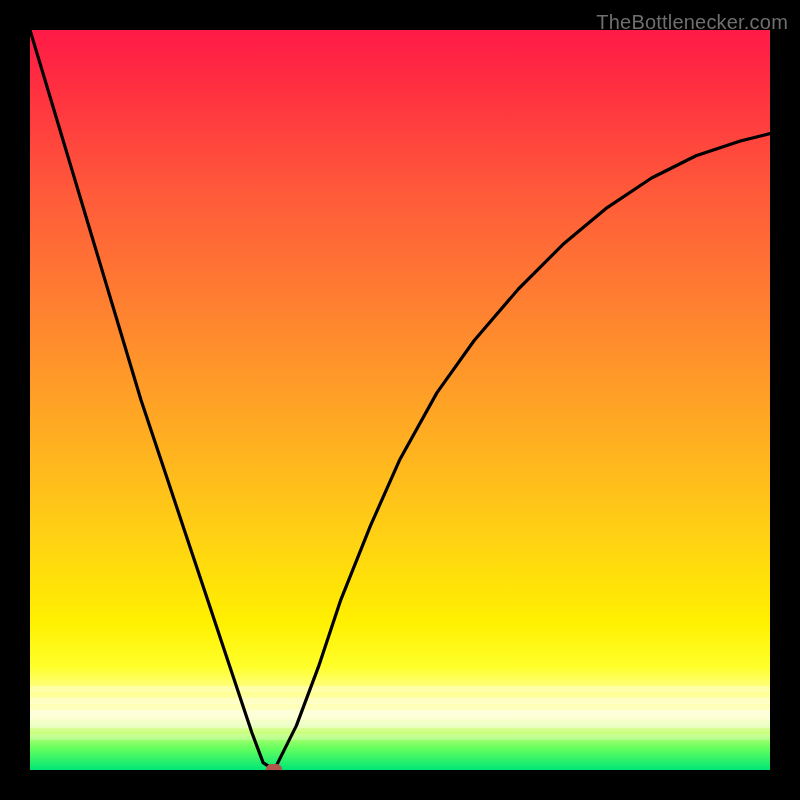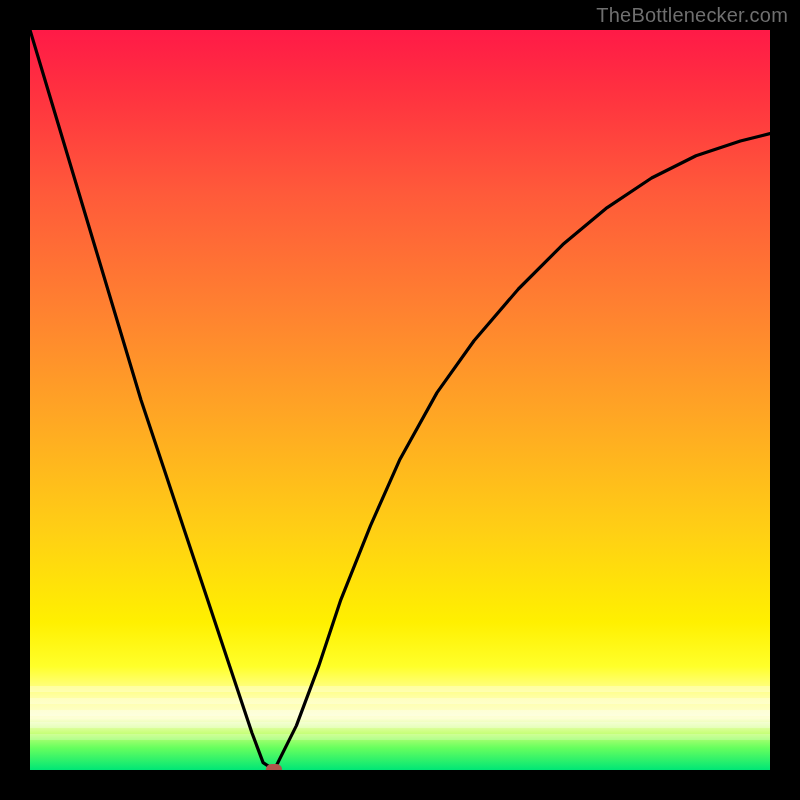--- a/index.html
+++ b/index.html
@@ -60,21 +60,21 @@
   .marker {
     position: absolute;
     width: 16px;
     height: 12px;
     border-radius: 6px / 5px;
     background: #b0564c;
     transform: translate(-50%, -50%);
   }
   .watermark {
     position: absolute;
-    top: 4px;
+    top: 11px;
     right: 12px;
     color: #6f6f6f;
     font-size: 20px;
     letter-spacing: 0.2px;
     user-select: none;
   }
 </style>
 </head>
 <body>
 

